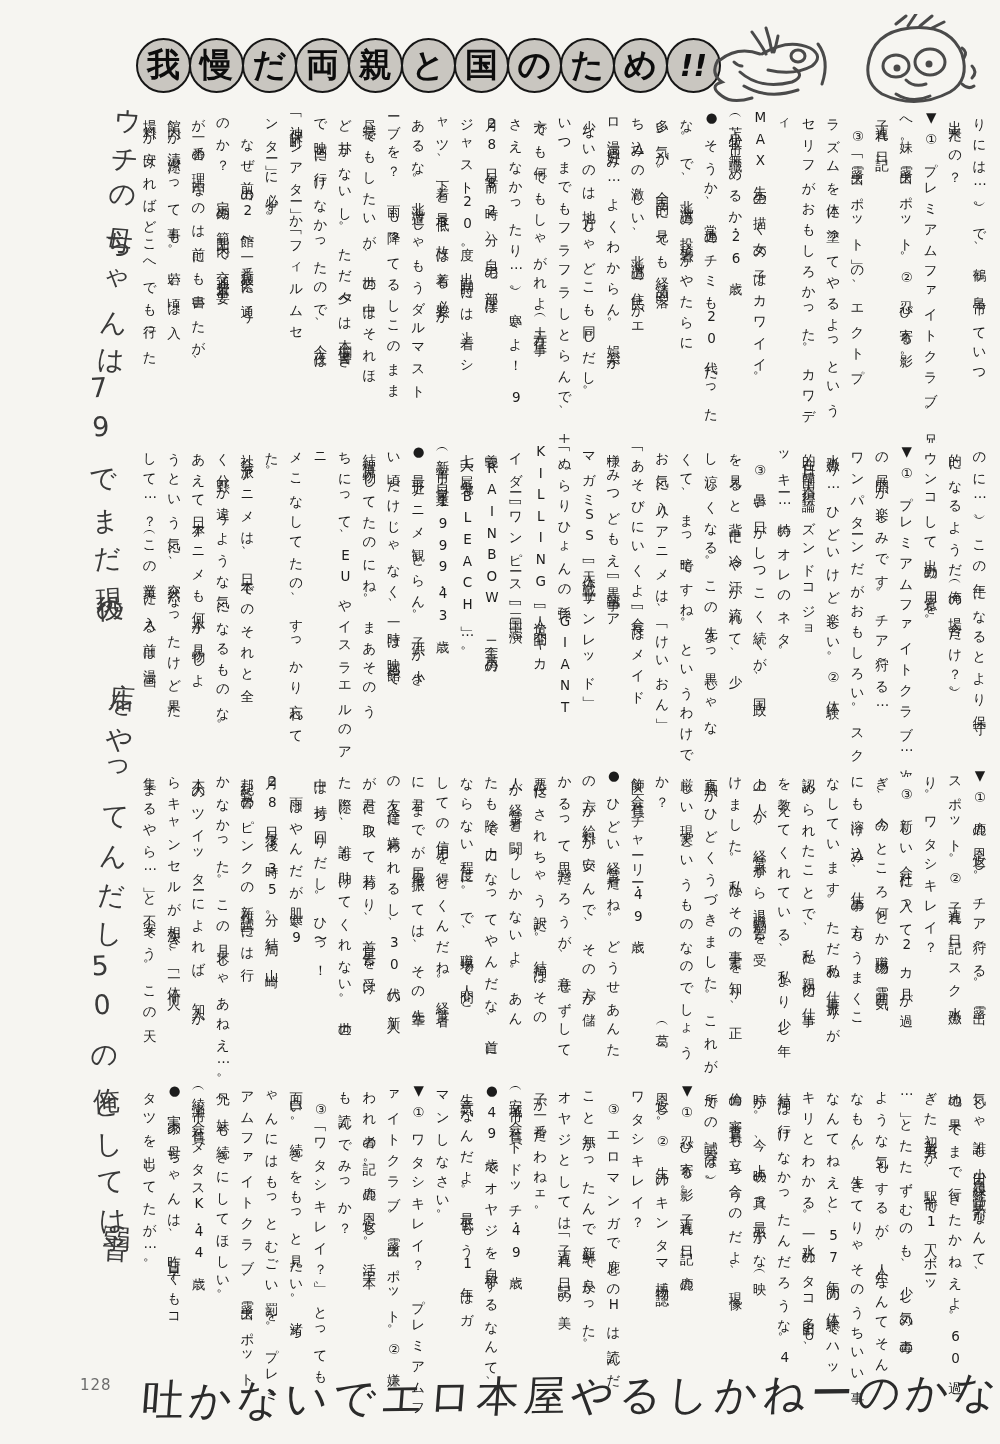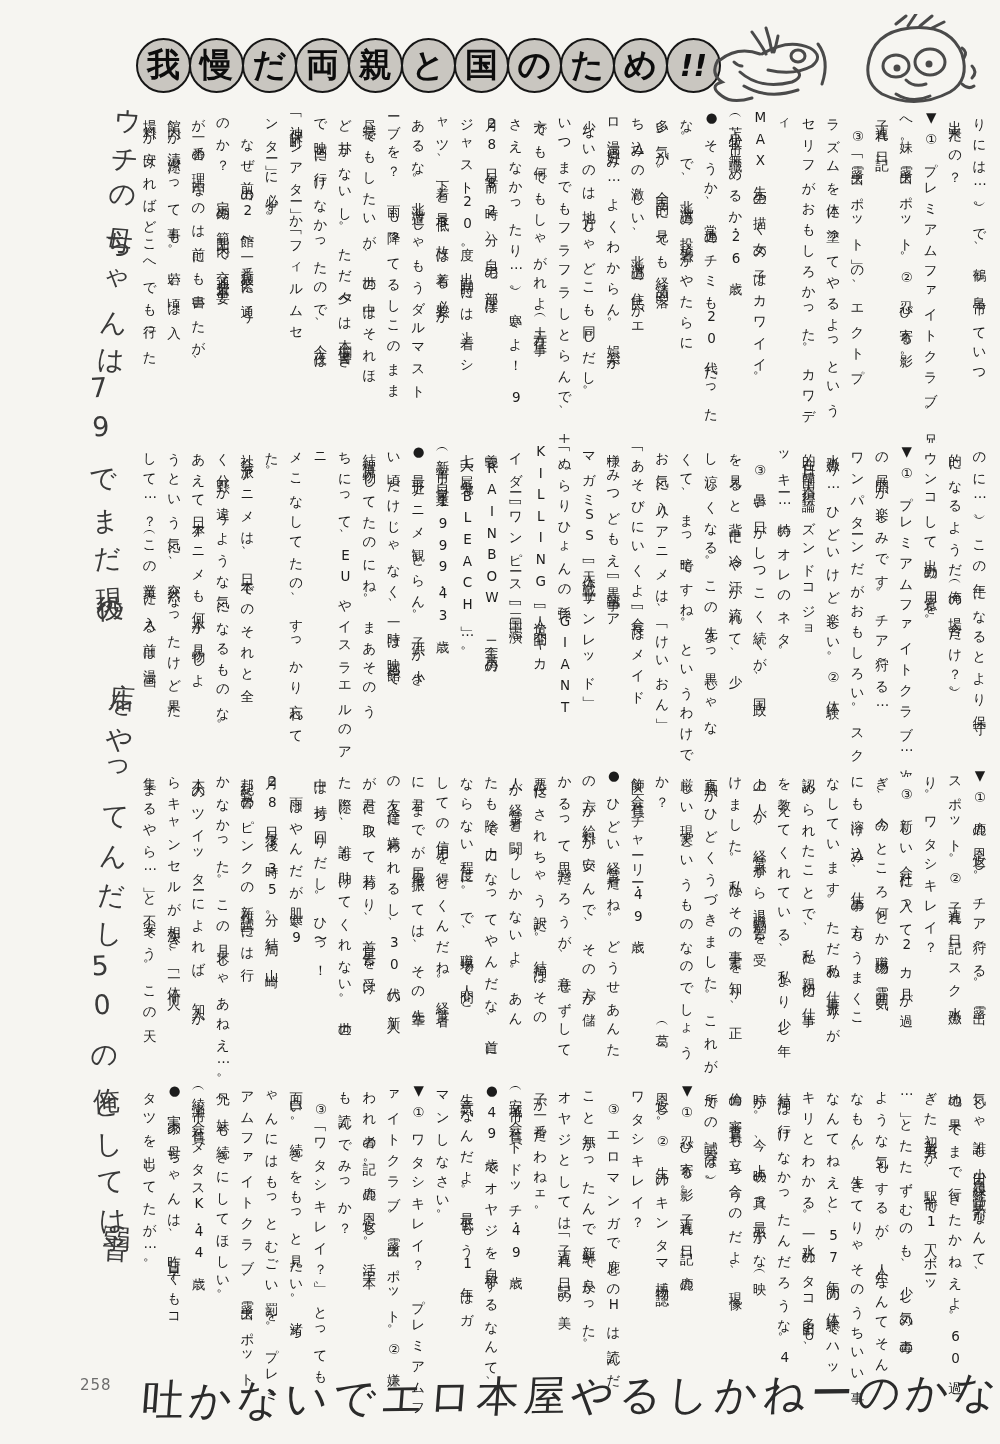--- a/index.html
+++ b/index.html
@@ -255,15 +255,15 @@
 
   <span>ウチの母ちゃんは</span>
       <span>79でまだ現役の</span>
       <span>店をやってんだし</span>
       <span>50の俺としては</span>
       <span>弱音</span>
     </div>
 
   <div class="bottom-note">吐かないでエロ本屋やるしかねーのかな…っ</div>
 
-  <div class="page-number">258</div>
+  <div class="page-number">128</div>
 
 </div>
 
 </body></html>

